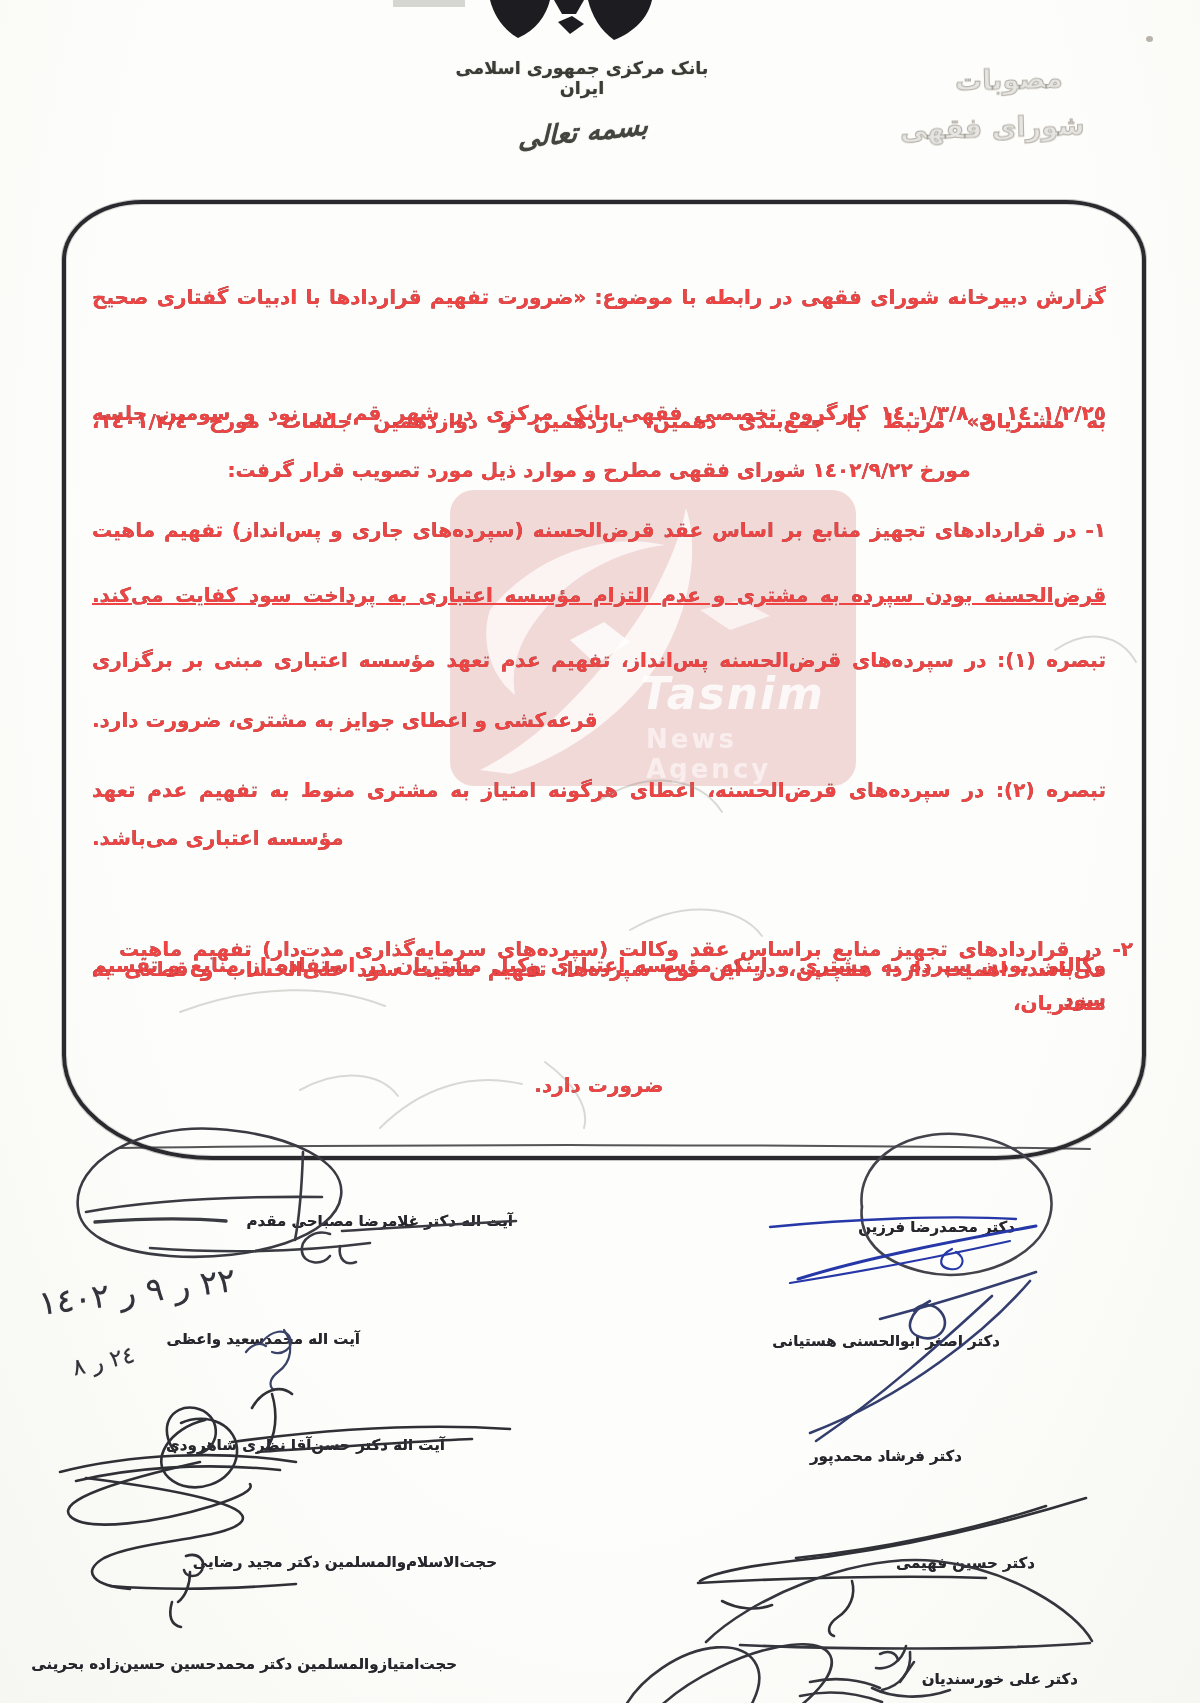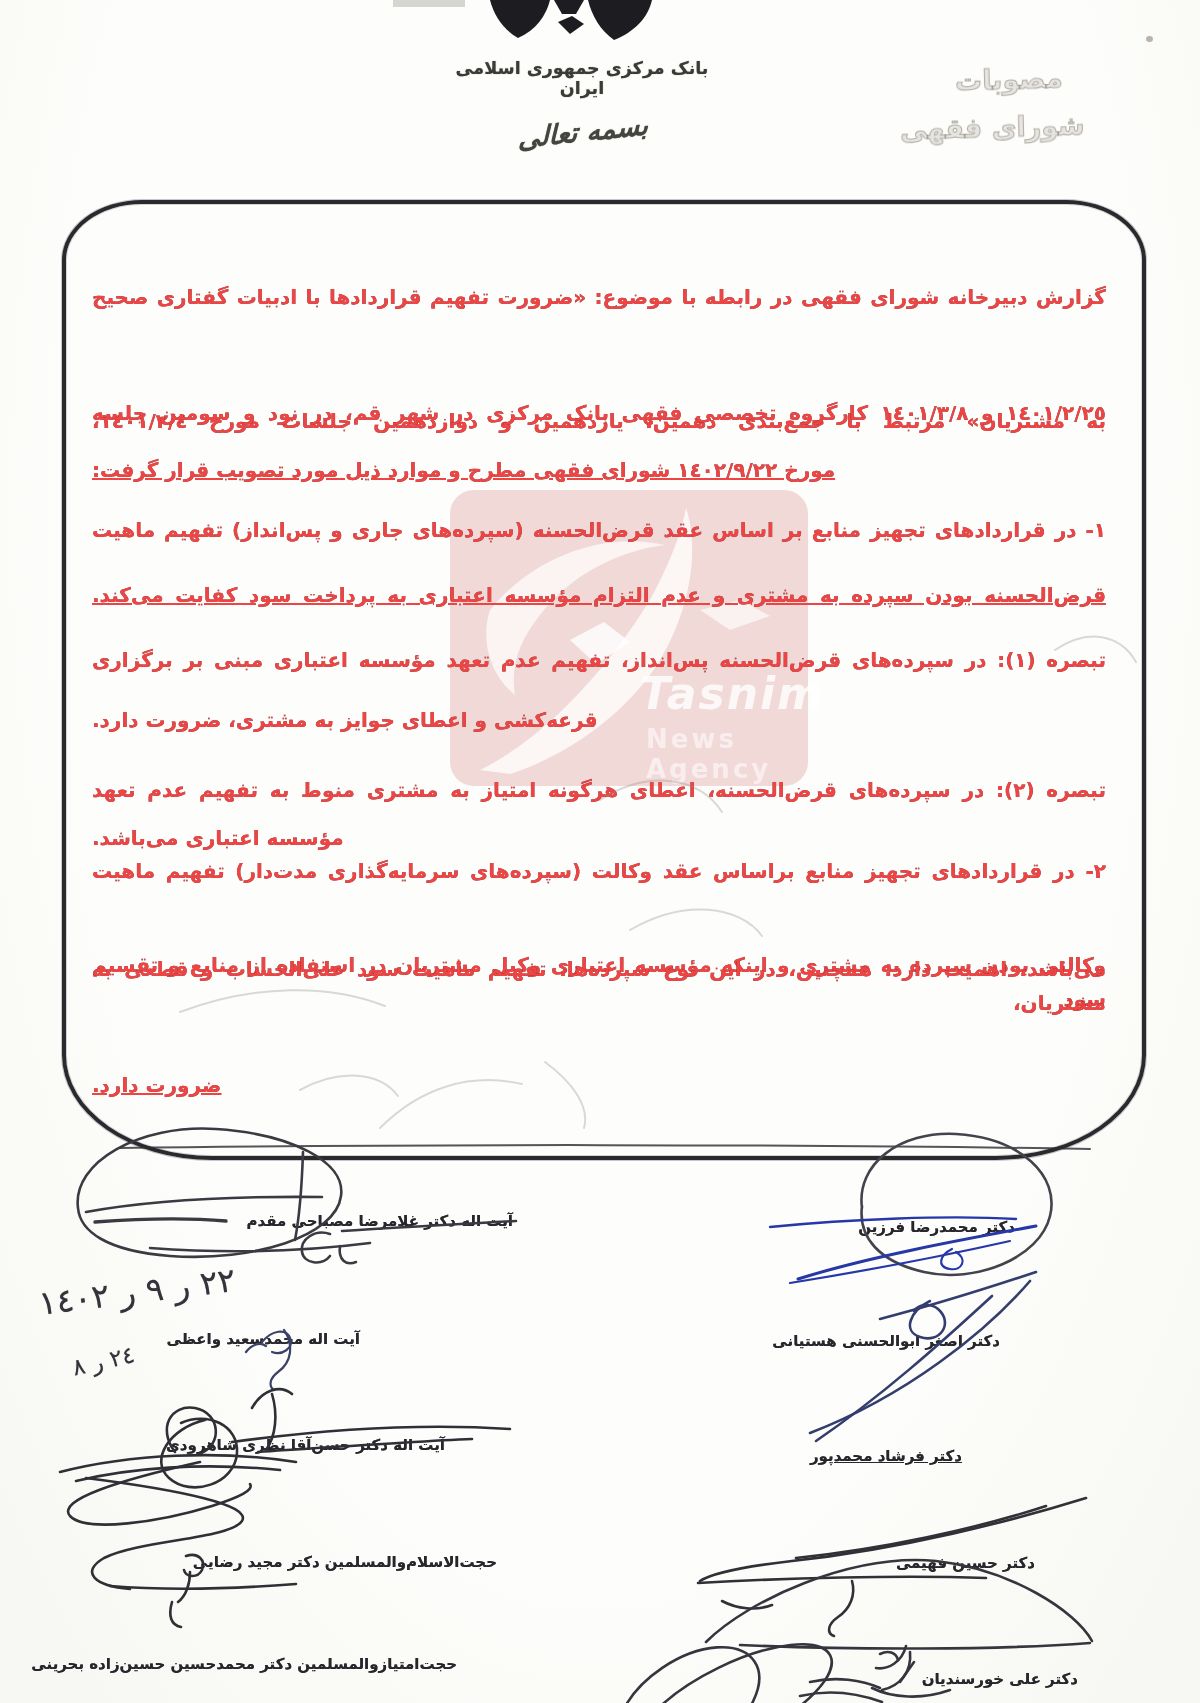--- a/index.html
+++ b/index.html
@@ -20,21 +20,21 @@
     background:transparent;
   }
   .line{
     position:absolute;left:92px;width:1014px;height:34px;line-height:34px;
     direction:rtl;unicode-bidi:plaintext;
     font-weight:bold;font-size:20px;color:#ef4444;
     text-shadow:0 0 .6px rgba(20,20,25,.75);
     white-space:nowrap;
   }
   .line.justify{white-space:normal;text-align:justify;text-align-last:justify;}
-  .line.right{text-align:left;text-decoration:underline;}
+  .line.right{text-align:center;}
   .line.center{text-align:left;white-space:normal;}
   .sig-name{
     position:absolute;direction:rtl;font-weight:bold;font-size:15px;color:#26262c;
     text-shadow:0 0 .5px rgba(25,25,35,.7);white-space:nowrap;
   }
   .hand{
     position:absolute;direction:rtl;color:#33333b;font-weight:normal;
     text-shadow:0 0 .7px rgba(40,40,55,.55);white-space:nowrap;
   }
   .bank-name{
@@ -49,21 +49,21 @@
     text-shadow:0 0 1px rgba(60,60,55,.55);
   }
   .stamp{
     position:absolute;direction:rtl;font-weight:bold;font-size:27px;
     color:rgba(125,120,110,.18);
     -webkit-text-stroke:1.1px rgba(140,134,122,.6);
     letter-spacing:2px;transform:rotate(-1.5deg);
     filter:blur(.3px);white-space:nowrap;
   }
   .watermark{
-    left:450px;top:490px;width:358px;height:296px;
+    left:450px;top:490px;width:406px;height:296px;
     background:rgba(224,168,168,.42);border-radius:24px;
   }
   .wm-brand{
     position:absolute;left:190px;top:178px;
     font-size:44px;font-weight:bold;color:rgba(255,255,255,.82);
     letter-spacing:2px;font-style:italic;
   }
   .wm-sub{
     position:absolute;left:196px;top:234px;
     font-size:26px;font-weight:bold;color:rgba(255,255,255,.55);letter-spacing:3px;
@@ -109,28 +109,28 @@
 <div class="line justify" style="top:280px;">گزارش دبیرخانه شورای فقهی در رابطه با موضوع: «ضرورت تفهیم قراردادها با ادبیات گفتاری صحیح</div>
 <div class="line justify" style="top:356px;margin-top:48px;">به مشتریان» مرتبط با جمع‌بندی دهمین، یازدهمین و دوازدهمین جلسات مورخ ١٤٠١/٢/٤،</div>
 <div class="line justify" style="top:396px;">١٤٠١/٢/٢٥ و ١٤٠١/٣/٨ کارگروه تخصصی فقهی بانک مرکزی در شهر قم، در نود و سومین جلسه</div>
 <div class="line right" style="top:453px;">مورخ ١٤٠٢/٩/٢٢ شورای فقهی مطرح و موارد ذیل مورد تصویب قرار گرفت:</div>
 <div class="line justify" style="top:513px;">١- در قراردادهای تجهیز منابع بر اساس عقد قرض‌الحسنه (سپرده‌های جاری و پس‌انداز) تفهیم ماهیت</div>
 <div class="line justify" style="top:578px;text-decoration:underline;">قرض‌الحسنه بودن سپرده به مشتری و عدم التزام مؤسسه اعتباری به پرداخت سود کفایت می‌کند.</div>
 <div class="line justify" style="top:643px;">تبصره (١): در سپرده‌های قرض‌الحسنه پس‌انداز، تفهیم عدم تعهد مؤسسه اعتباری مبنی بر برگزاری</div>
 <div class="line center" style="top:703px;">قرعه‌کشی و اعطای جوایز به مشتری، ضرورت دارد.</div>
 <div class="line justify" style="top:761px;margin-top:12px;">تبصره (٢): در سپرده‌های قرض‌الحسنه، اعطای هرگونه امتیاز به مشتری منوط به تفهیم عدم تعهد</div>
 <div class="line center" style="top:821px;">مؤسسه اعتباری می‌باشد.</div>
-<div class="line justify" style="top:854px;">٢- در قراردادهای تجهیز منابع براساس عقد وکالت (سپرده‌های سرمایه‌گذاری مدت‌دار) تفهیم ماهیت</div>
+<div class="line justify" style="top:932px;margin-left:27px;">٢- در قراردادهای تجهیز منابع براساس عقد وکالت (سپرده‌های سرمایه‌گذاری مدت‌دار) تفهیم ماهیت</div>
 <div class="line justify" style="top:948px;">وکالتی بودن سپرده به مشتری و اینکه مؤسسه اعتباری وکیل مشتریان در استفاده از منابع و تقسیم سود</div>
 <div class="line justify" style="top:952px;">می‌باشد، اهمیت دارد. همچنین، در این نوع سپرده‌ها، تفهیم ماهیت سود علی‌الحساب و قطعی به مشتریان،</div>
 <div class="line right" style="top:1068px;">ضرورت دارد.</div>
 
 <div class="sig-name" style="right:185px;top:1218px;">دکتر محمدرضا فرزین</div>
 <div class="sig-name" style="right:200px;top:1332px;">دکتر اصغر ابوالحسنی هستیانی</div>
-<div class="sig-name" style="right:238px;top:1447px;text-decoration:underline;">دکتر فرشاد محمدپور</div>
+<div class="sig-name" style="right:238px;top:1447px;">دکتر فرشاد محمدپور</div>
 <div class="sig-name" style="right:165px;top:1554px;">دکتر حسین فهیمی</div>
 <div class="sig-name" style="right:122px;top:1670px;">دکتر علی خورسندیان</div>
 
 <div class="sig-name" style="right:687px;top:1212px;">آیت اله دکتر غلامرضا مصباحی مقدم</div>
 <div class="sig-name" style="right:840px;top:1330px;">آیت اله محمدسعید واعظی</div>
 <div class="sig-name" style="right:755px;top:1436px;">آیت اله دکتر حسن‌آقا نظری شاهرودی</div>
 <div class="sig-name" style="right:703px;top:1553px;">حجت‌الاسلام‌والمسلمین دکتر مجید رضایی</div>
 <div class="sig-name" style="right:743px;top:1655px;">حجت‌امتیاز‌والمسلمین دکتر محمدحسین حسین‌زاده بحرینی</div>
 
 <div class="hand" style="left:38px;top:1272px;font-size:33px;letter-spacing:3px;transform:rotate(-7deg);">٢٢ ر ٩ ر ١٤٠٢</div>

